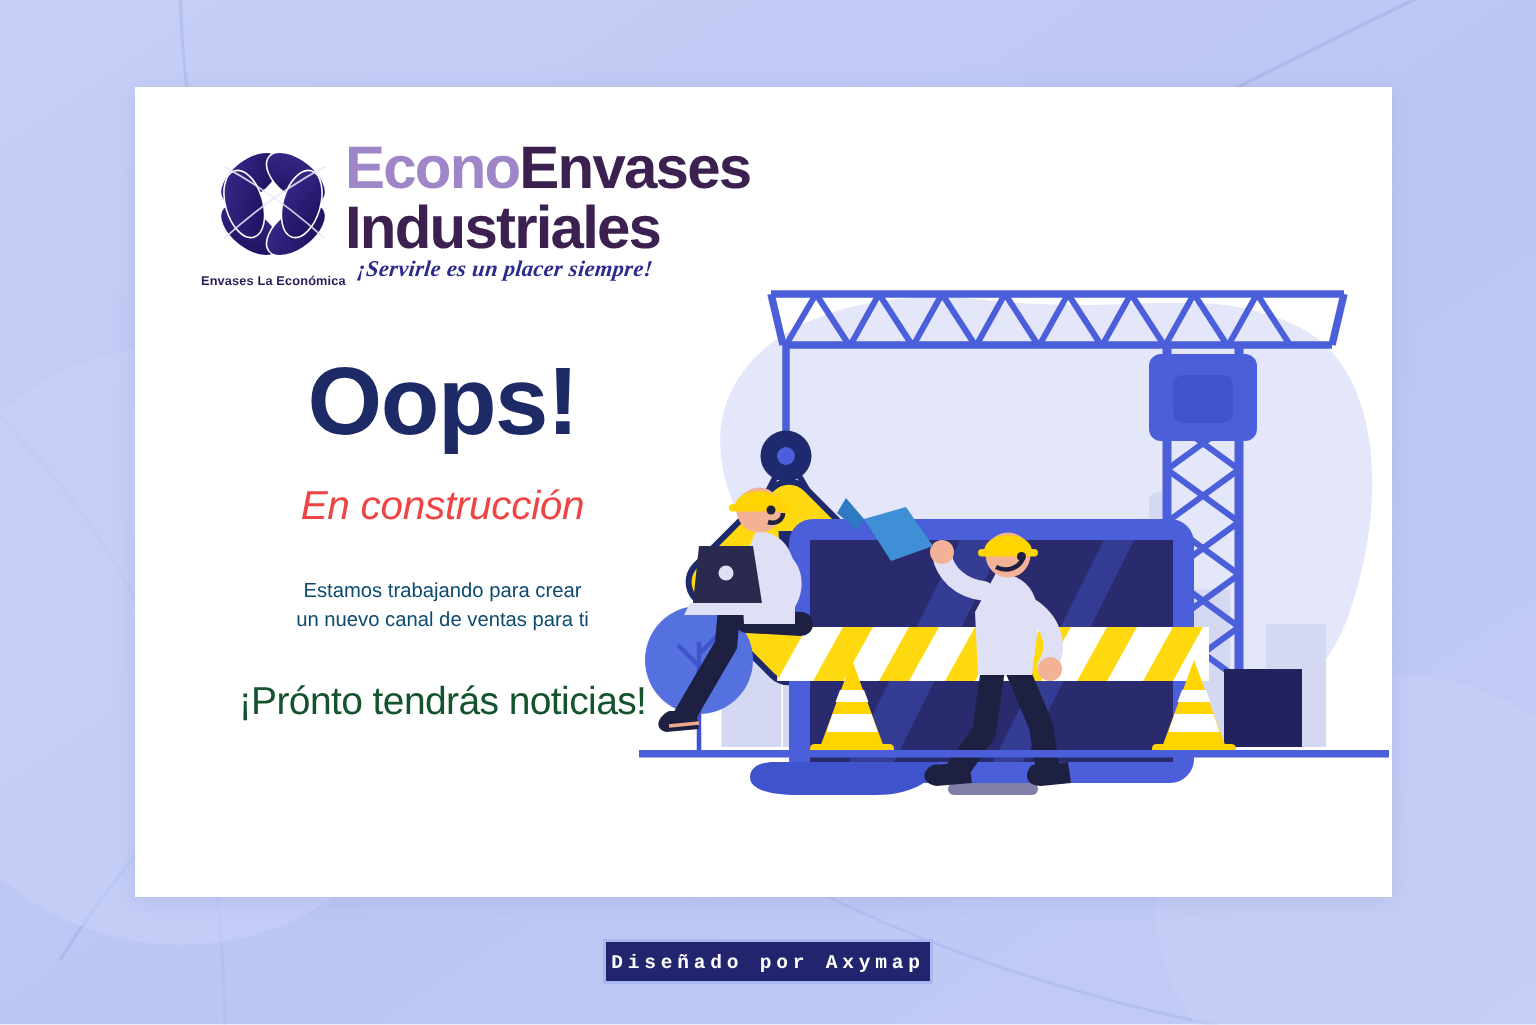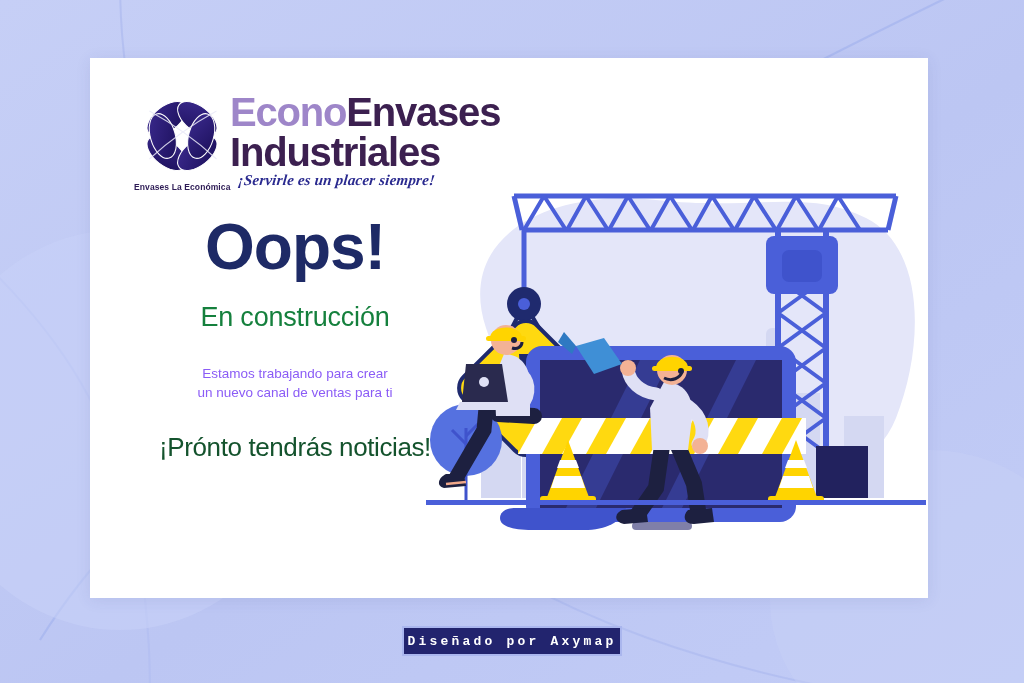--- a/index.html
+++ b/index.html
@@ -72,43 +72,44 @@
     font-size: 15px;
     color: #2a2a8f;
     letter-spacing: .2px;
     white-space: nowrap;
     transform: skewX(-6deg);
   }
 
   
   #copy {
     position: absolute;
-    left: 40px; top: 156px;
+    left: 40px; top: 176px;
     width: 330px;
     text-align: center;
   }
   #oops {
     font-size: 64px;
     line-height: 66px;
     font-weight: bold;
     color: #1e2a66;
     letter-spacing: -1px;
   }
   #subtitle {
     margin-top: 22px;
     font-size: 27px;
     line-height: 30px;
-    color: #15803d;
+    color: #ef4444;
     letter-spacing: -.2px;
+    font-style: italic;
   }
   #paragraph {
     margin-top: 32px;
     font-size: 13.5px;
     line-height: 19px;
-    color: #8b5cf6;
+    color: #0c4a6e;
   }
   #promise {
     margin-top: 30px;
     font-size: 26px;
     line-height: 30px;
     color: #14532d;
     letter-spacing: -.4px;
   }
 
   

